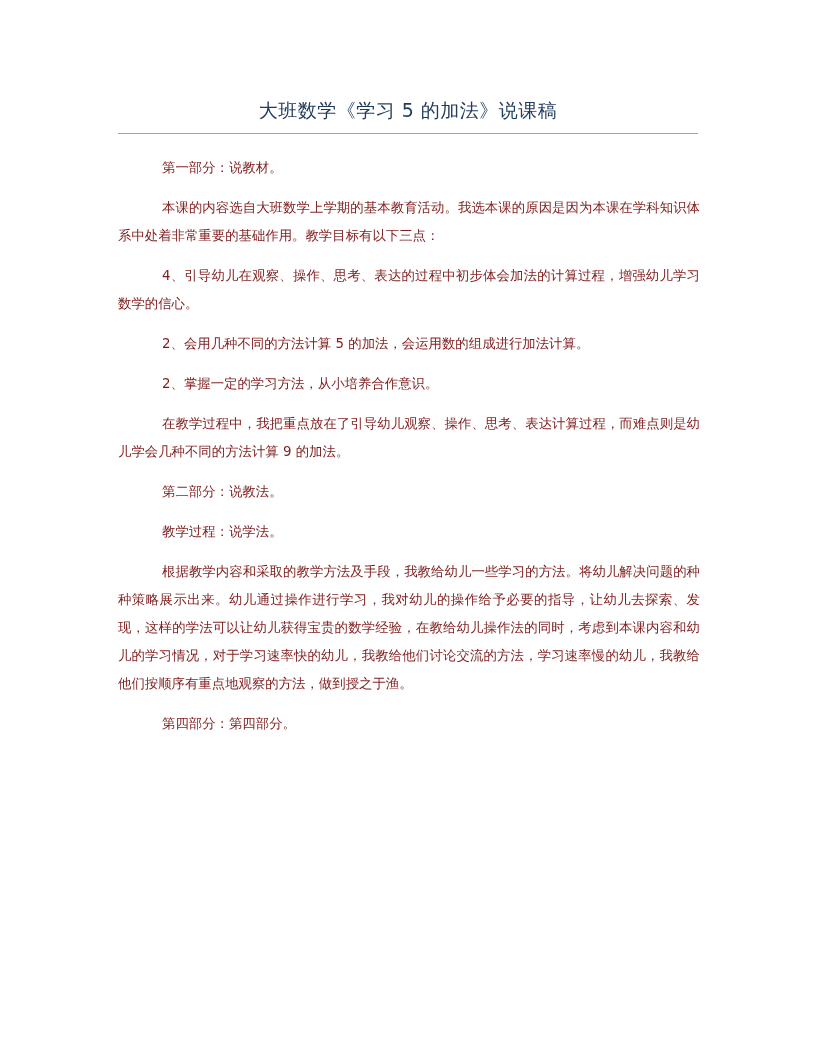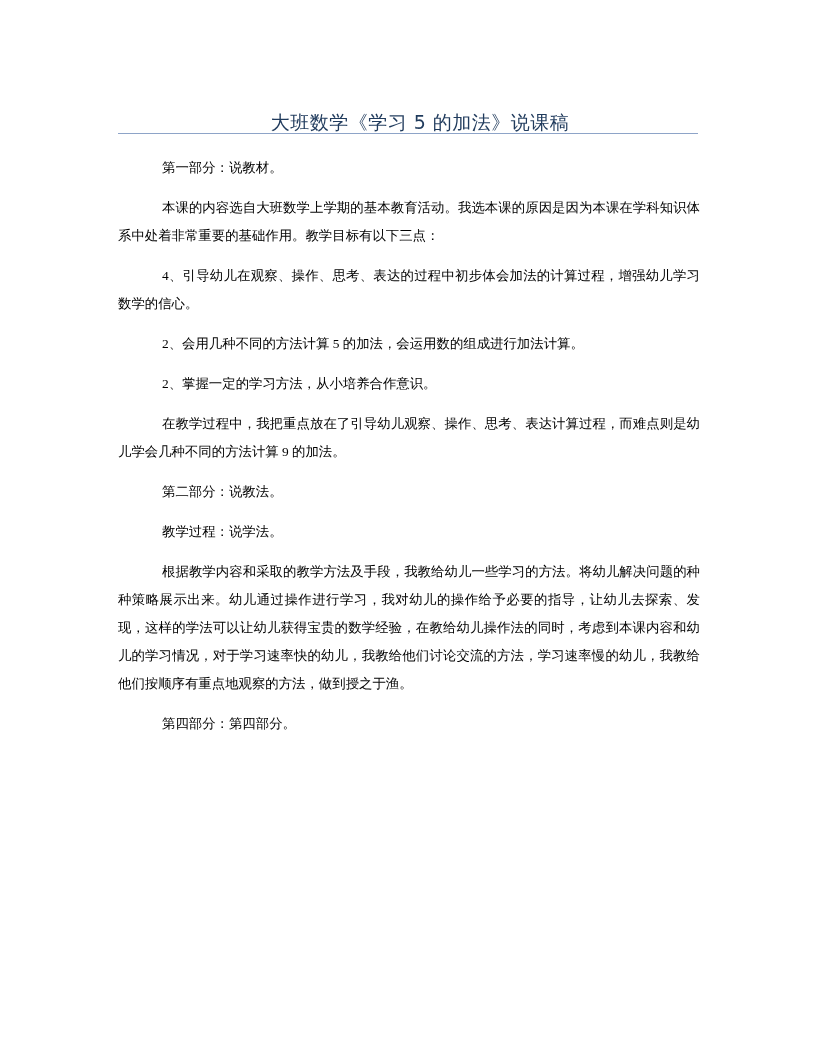--- a/index.html
+++ b/index.html
@@ -24,45 +24,44 @@
     .title {
       position: absolute;
       left: 118px;
       width: 580px;
       top: 96px;
       text-align: center;
       font-size: 19px;
       line-height: 28px;
       color: #1f3a5c;
       letter-spacing: 0.5px;
-      margin: 12px;
+      margin: 0;
       font-weight: normal;
     }
     .rule {
       position: absolute;
       left: 118px;
       top: 133px;
       width: 580px;
       height: 0;
       border-top: 1.5px solid #8ea4c8;
     }
     .body {
       position: absolute;
       left: 118px;
       top: 154px;
       width: 582px;
       font-size: 13.4px;
       line-height: 28px;
-      color: #000000;
+      color: #7f1d1d;
     }
     .p {
       margin: 8px 0 12px 0;
       text-indent: 44px;
       text-align: justify;
-      font-family: Liberation Serif, serif;
     }
     .heading {
       margin: 0 0 12px 0;
       text-indent: 44px;
     }
   </style>
 </head>
 <body>
 
 <div class="page">

